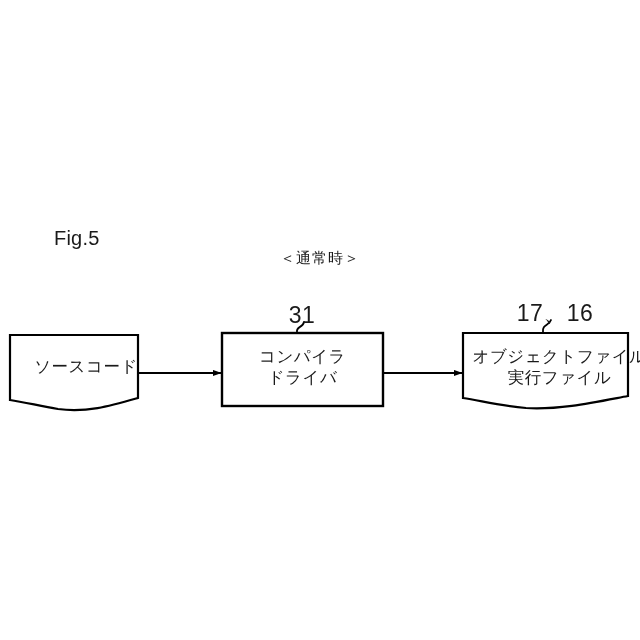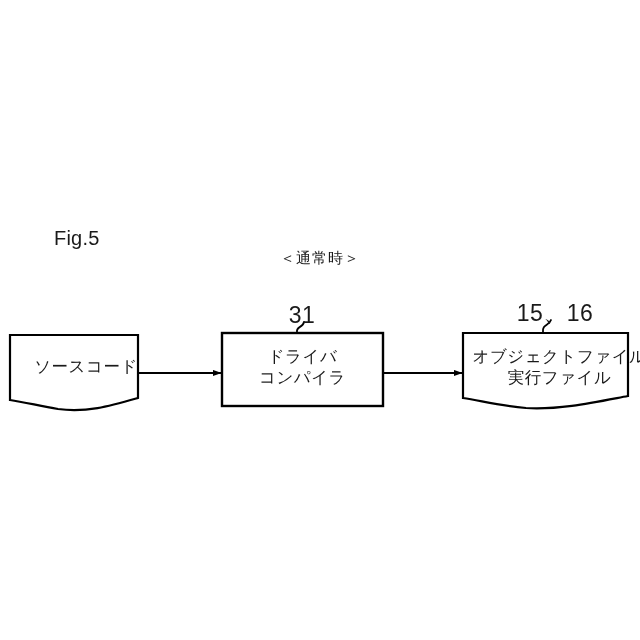--- a/index.html
+++ b/index.html
@@ -134,24 +134,24 @@
 
 <div class="txt" id="fig-label">Fig.5</div>
 
 <div class="txt" id="diagram-title">＜通常時＞</div>
 
 <div class="txt box-label" id="source-code-label">
   <div>ソースコード</div>
 </div>
 
 <div class="txt box-label" id="compiler-driver-label">
+  <div>コンパイラ</div>
   <div>ドライバ</div>
-  <div>コンパイラ</div>
 </div>
 
 <div class="txt box-label" id="output-file-label">
   <div>オブジェクトファイル</div>
   <div>実行ファイル</div>
 </div>
 
 <div class="txt ref-num" id="ref-31">31</div>
 
-<div class="txt ref-num" id="ref-15-16">15、16</div>
+<div class="txt ref-num" id="ref-15-16">17、16</div>
 
 </body></html>

